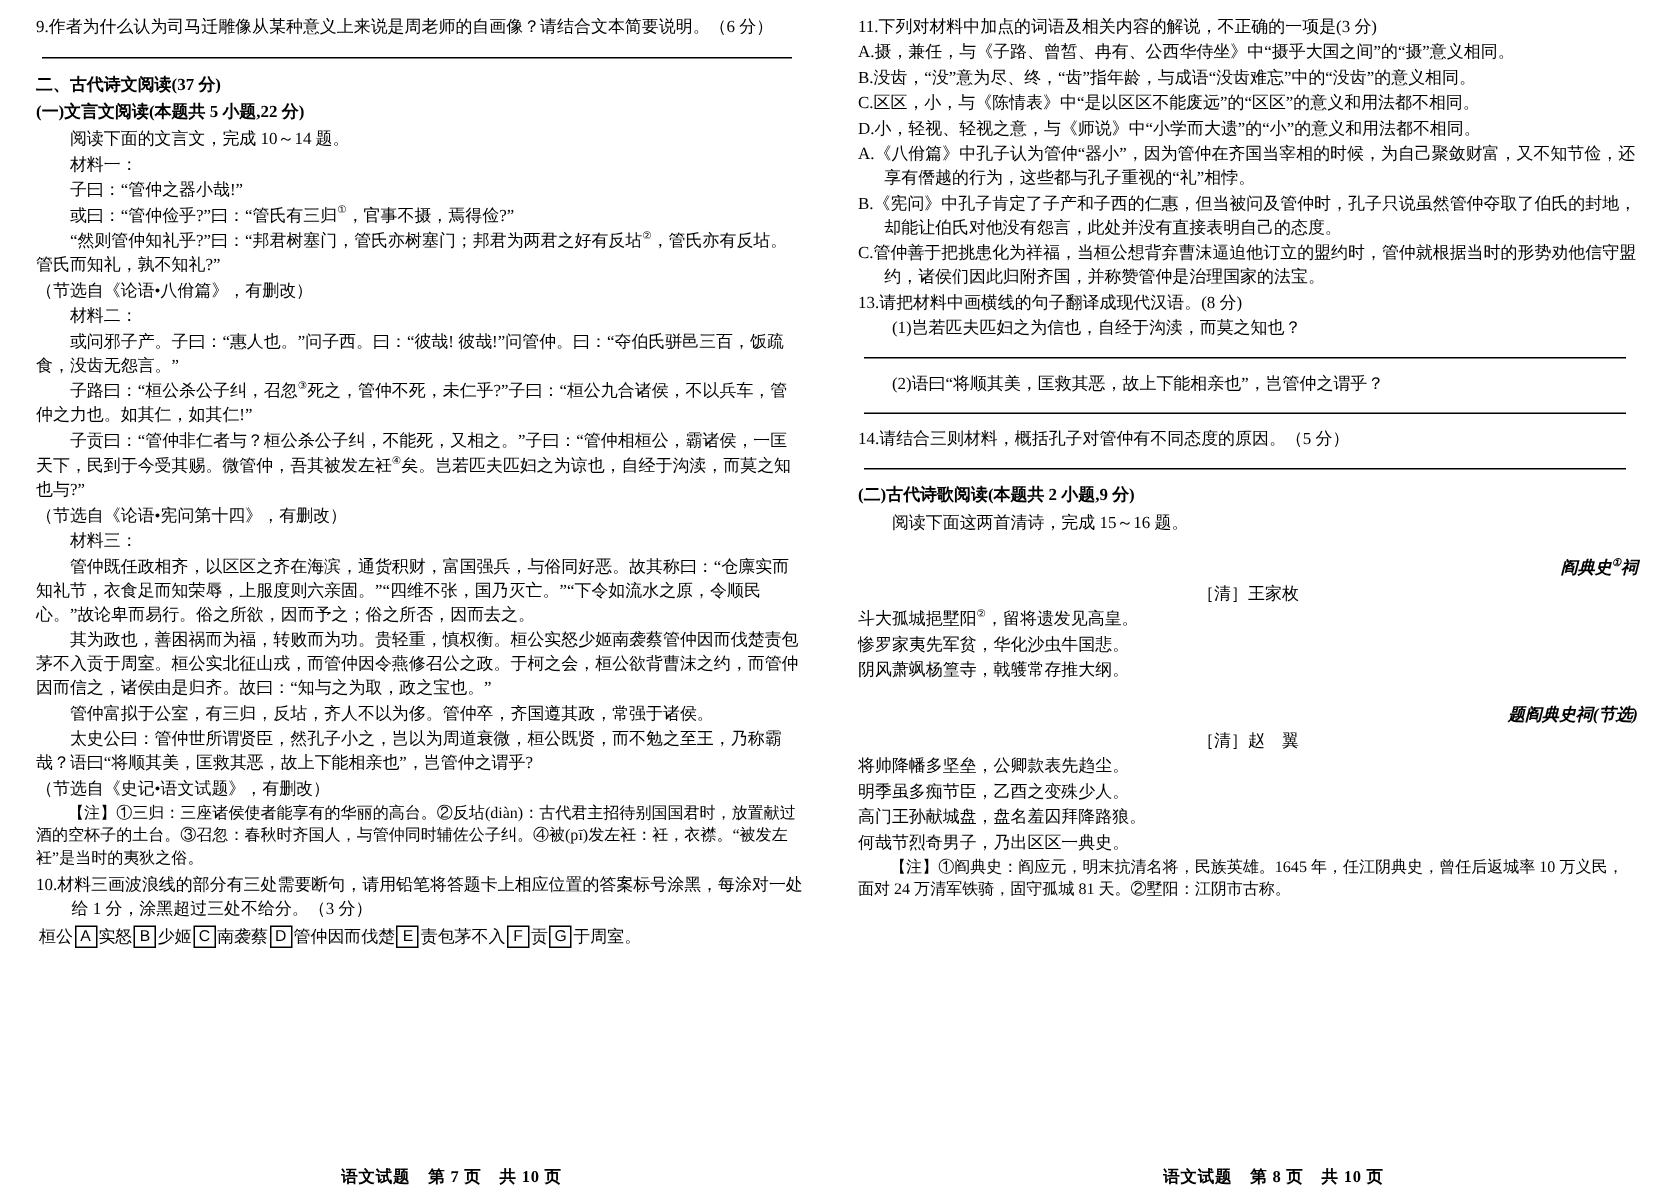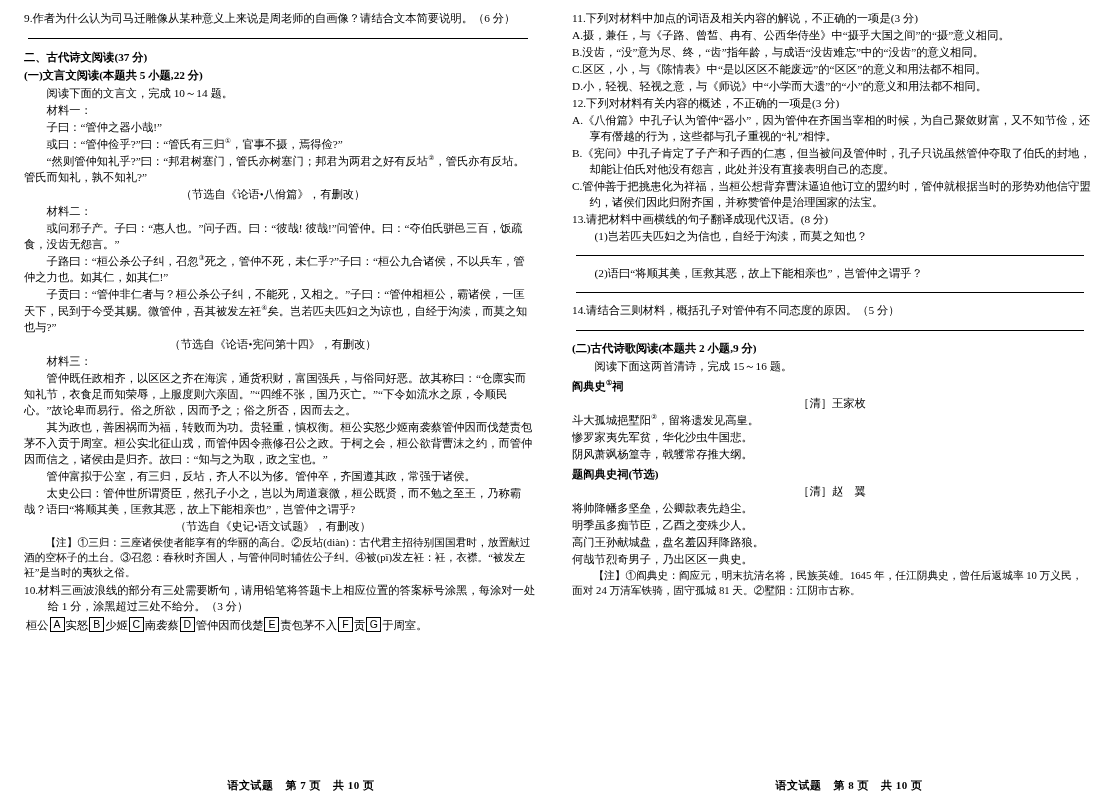--- a/index.html
+++ b/index.html
@@ -44,23 +44,23 @@
     text-indent: -2.1em;
   }
   .sec-head { font-weight: bold; margin-top: 9px; margin-bottom: 2px; }
   .sub-head { font-weight: bold; margin-top: 2px; margin-bottom: 2px; }
   .blank-line {
     border-bottom: 1px solid #000;
     height: 0;
     margin: 12px 8px 10px 4px;
   }
   .blank-line.short { margin: 11px 8px 9px 4px; }
-  .src { text-align: center; padding-right: 14px; margin-top: 1px; }
+  .src { text-align: left; padding-right: 14px; margin-top: 1px; }
   .smallnote { font-size: 10.7px; }
-  .poem-title { text-align: left; font-weight: bold; margin-top: 4px; }
+  .poem-title { text-align: right; font-weight: bold; margin-top: 14px; font-style: italic; }
   .poem-author { text-align: center; }
   .poem-line { text-align: left; }
   .footer {
     position: absolute;
     bottom: 6px;
     width: 100%;
     text-align: center;
     font-weight: bold;
     font-size: 11px;
     letter-spacing: 0.5px;
@@ -152,21 +152,20 @@
   <div class="divider"></div>
 
   <div class="col right">
 
     <p class="hang2">11.下列对材料中加点的词语及相关内容的解说，不正确的一项是(3 分)</p>
     <p class="ind1 hang">A.摄，兼任，与《子路、曾皙、冉有、公西华侍坐》中“摄乎大国之间”的“摄”意义相同。</p>
     <p class="ind1 hang">B.没齿，“没”意为尽、终，“齿”指年龄，与成语“没齿难忘”中的“没齿”的意义相同。</p>
     <p class="ind1 hang">C.区区，小，与《陈情表》中“是以区区不能废远”的“区区”的意义和用法都不相同。</p>
     <p class="ind1 hang">D.小，轻视、轻视之意，与《师说》中“小学而大遗”的“小”的意义和用法都不相同。</p>
 
-    <p class="hang2">12.下列对材料有关内容的概述，不正确的一项是(3 分)</p>
     <p class="ind1 hang">A.《八佾篇》中孔子认为管仲“器小”，因为管仲在齐国当宰相的时候，为自己聚敛财富，又不知节俭，还享有僭越的行为，这些都与孔子重视的“礼”相悖。</p>
     <p class="ind1 hang">B.《宪问》中孔子肯定了子产和子西的仁惠，但当被问及管仲时，孔子只说虽然管仲夺取了伯氏的封地，却能让伯氏对他没有怨言，此处并没有直接表明自己的态度。</p>
     <p class="ind1 hang">C.管仲善于把挑患化为祥福，当桓公想背弃曹沫逼迫他订立的盟约时，管仲就根据当时的形势劝他信守盟约，诸侯们因此归附齐国，并称赞管仲是治理国家的法宝。</p>
 
     <p class="hang2">13.请把材料中画横线的句子翻译成现代汉语。(8 分)</p>
     <p class="ind1">(1)岂若匹夫匹妇之为信也，自经于沟渎，而莫之知也？</p>
     <div class="blank-line short"></div>
     <p class="ind1">(2)语曰“将顺其美，匡救其恶，故上下能相亲也”，岂管仲之谓乎？</p>
     <div class="blank-line short"></div>
 

